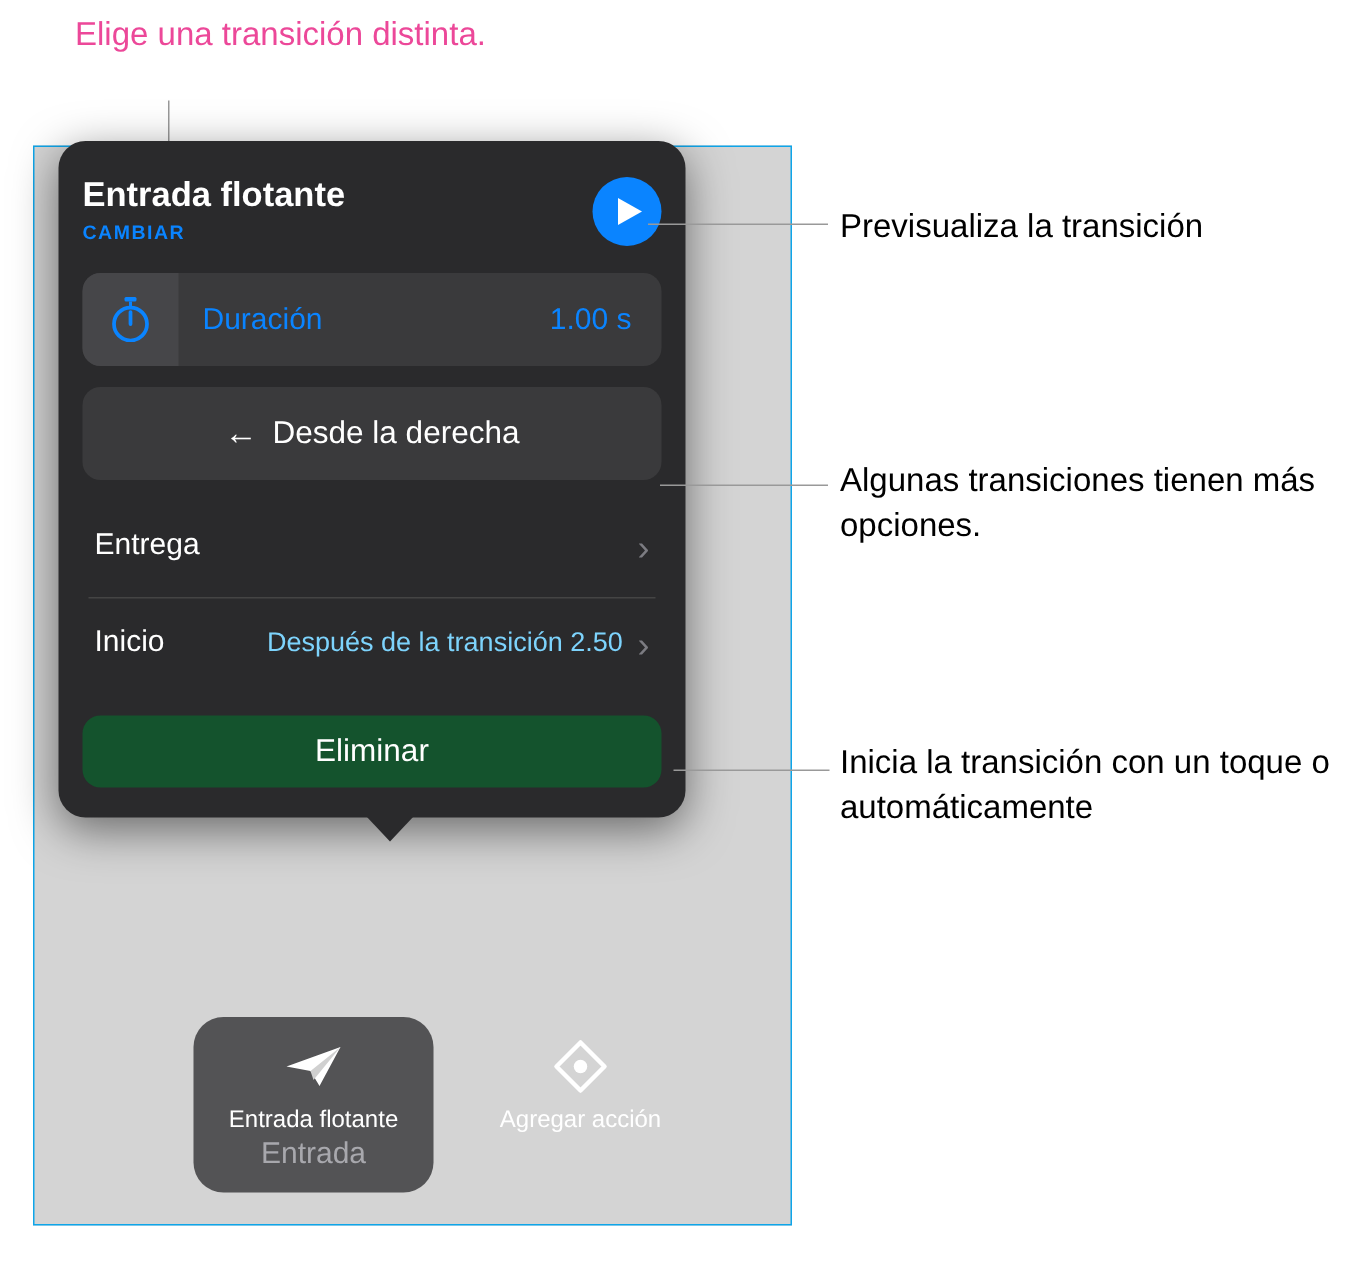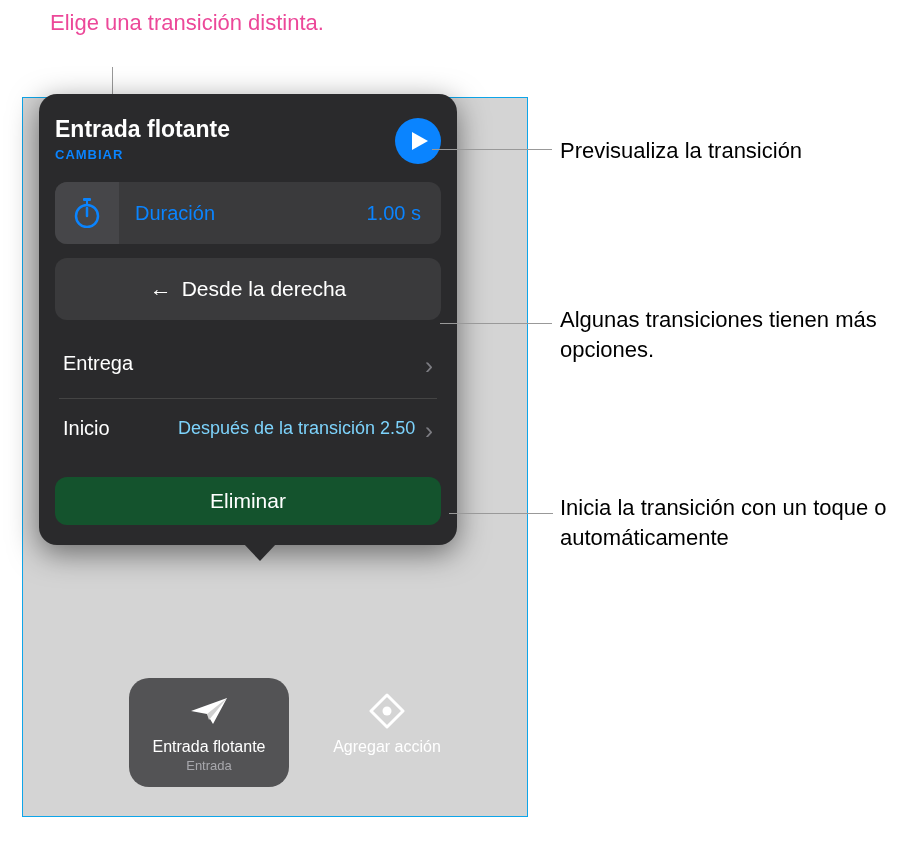--- a/index.html
+++ b/index.html
@@ -210,21 +210,21 @@
       align-items: center;
       justify-content: center;
       margin-bottom: 8px;
     }
     .action-chip-title {
       color: #fff;
       font-size: 16px;
     }
     .action-chip-sub {
       color: #a8a8ad;
-      font-size: 13px;
+      font-size: 20px;
       margin-top: 2px;
     }
     .callout-right {
       position: absolute;
       font-size: 22px;
       color: #000000;
       line-height: 1.35;
     }
     .callout-line {
       position: absolute;

